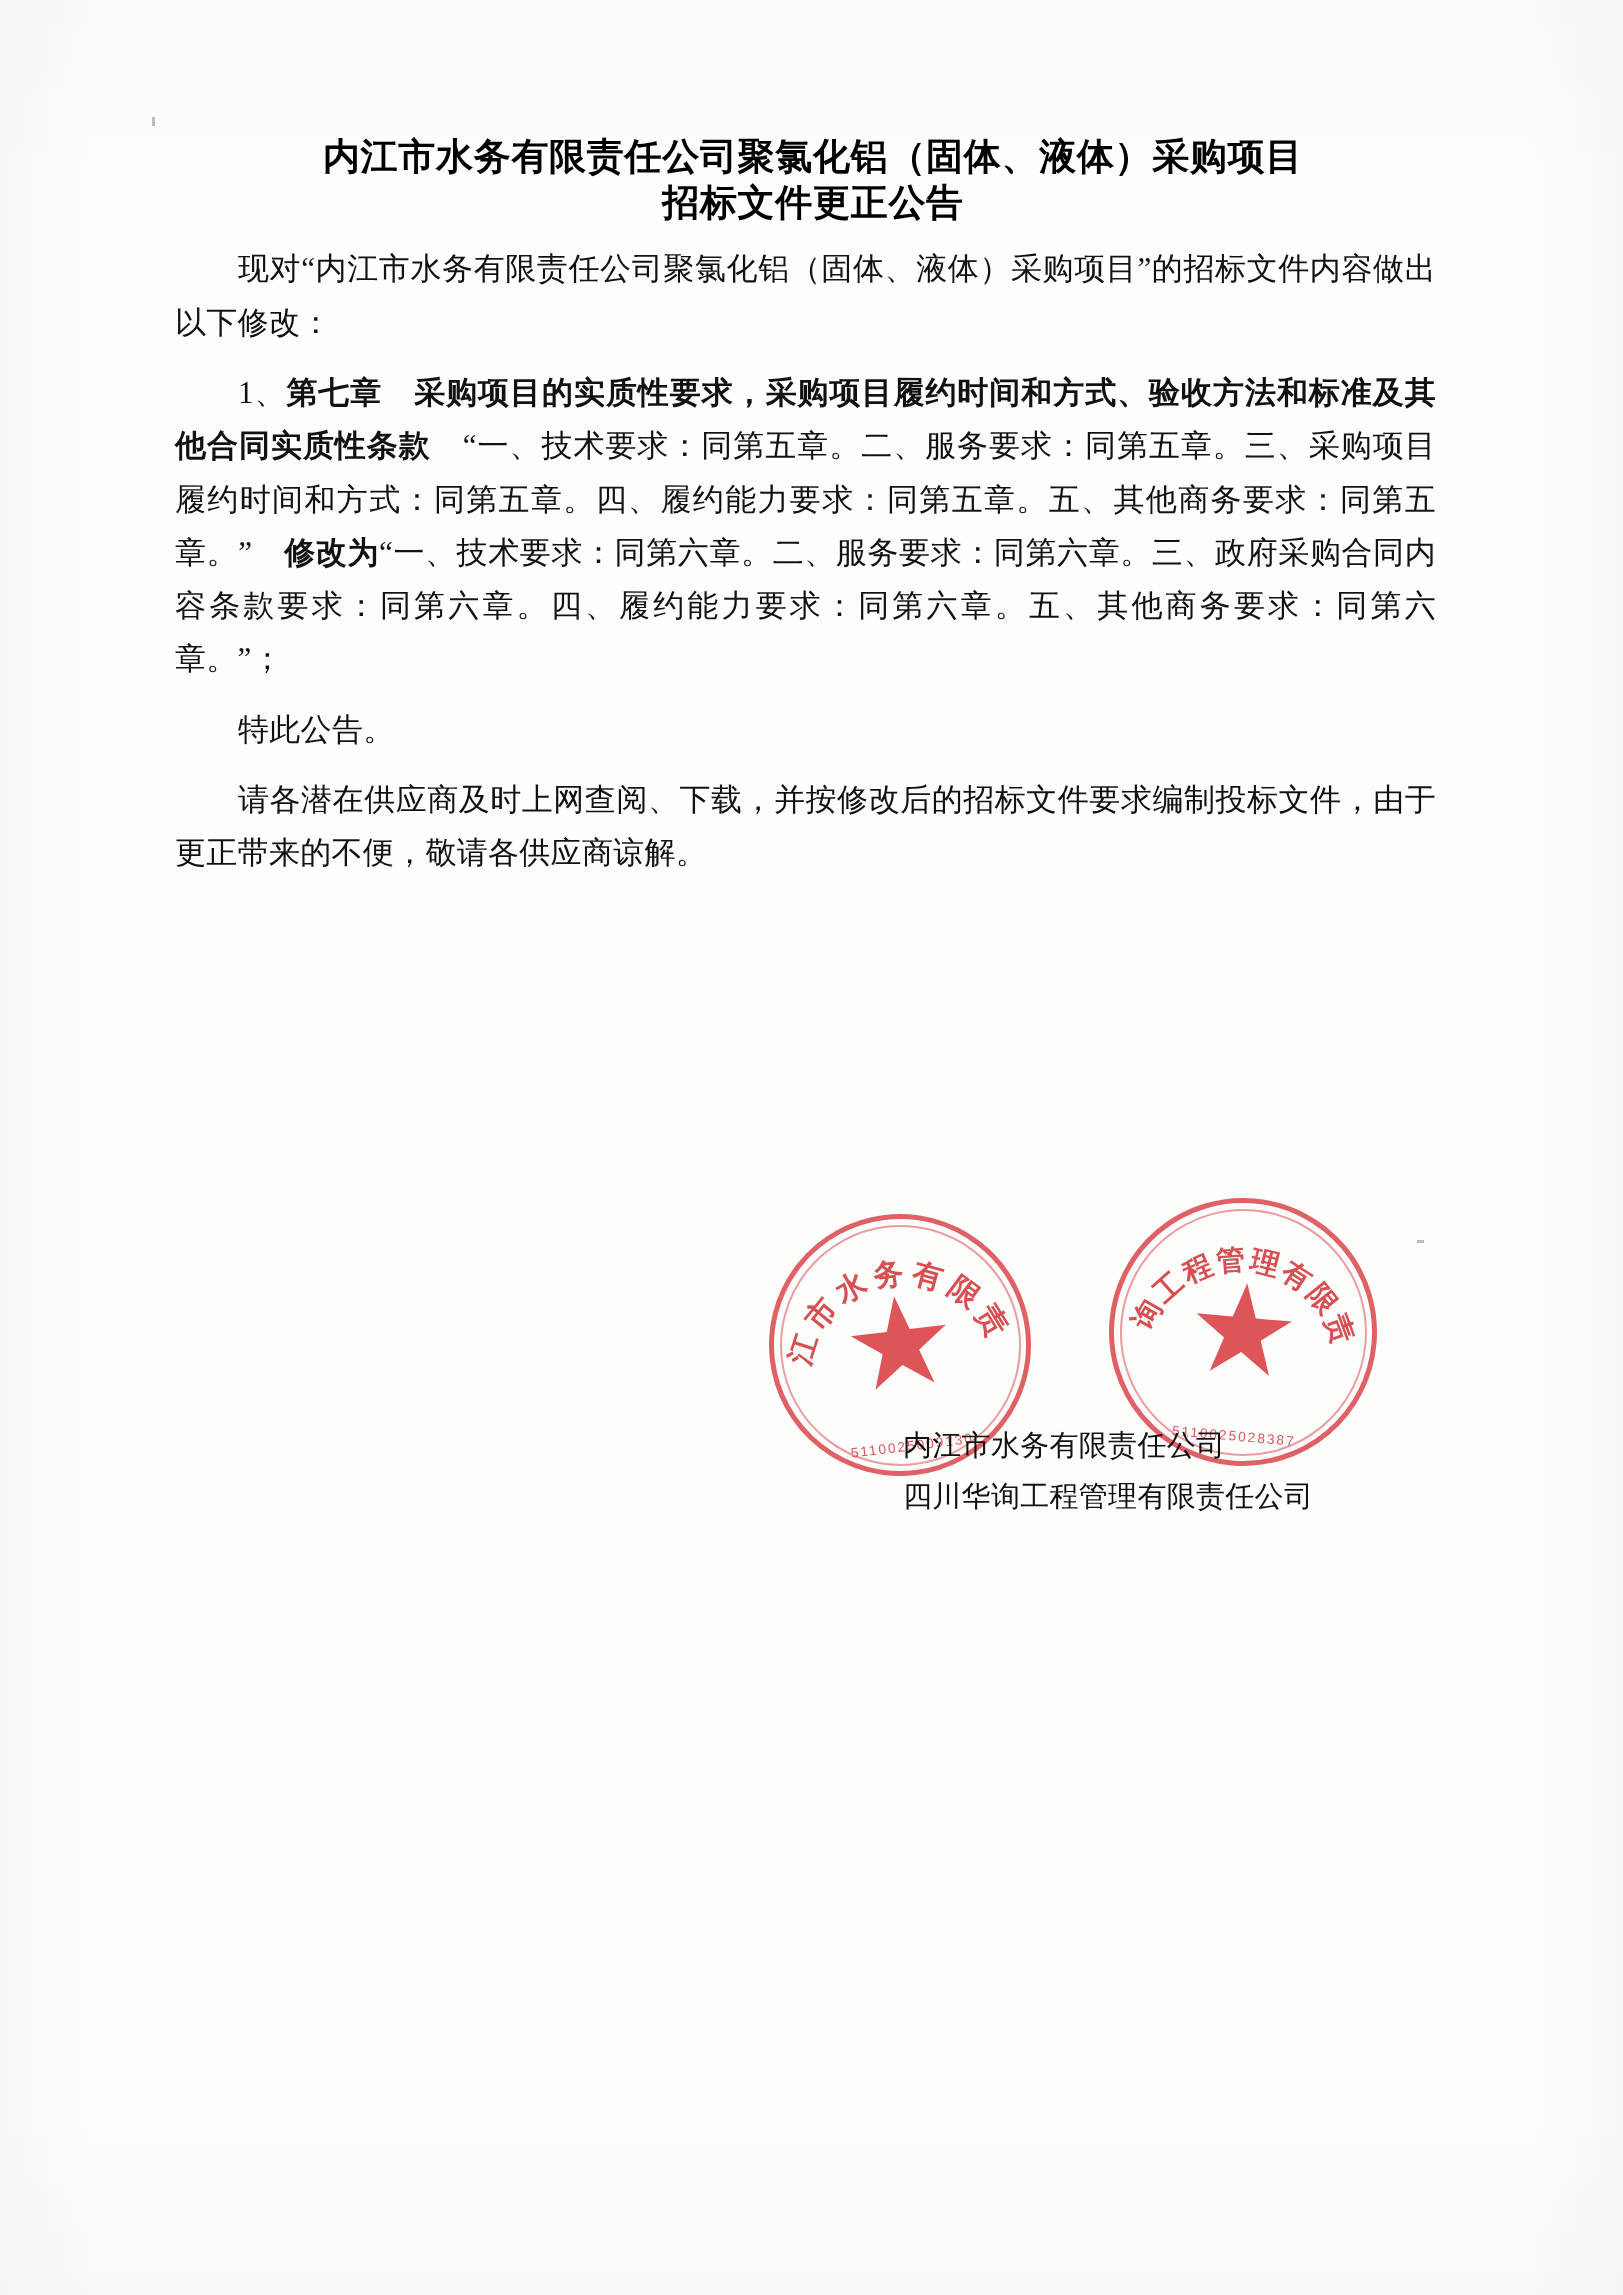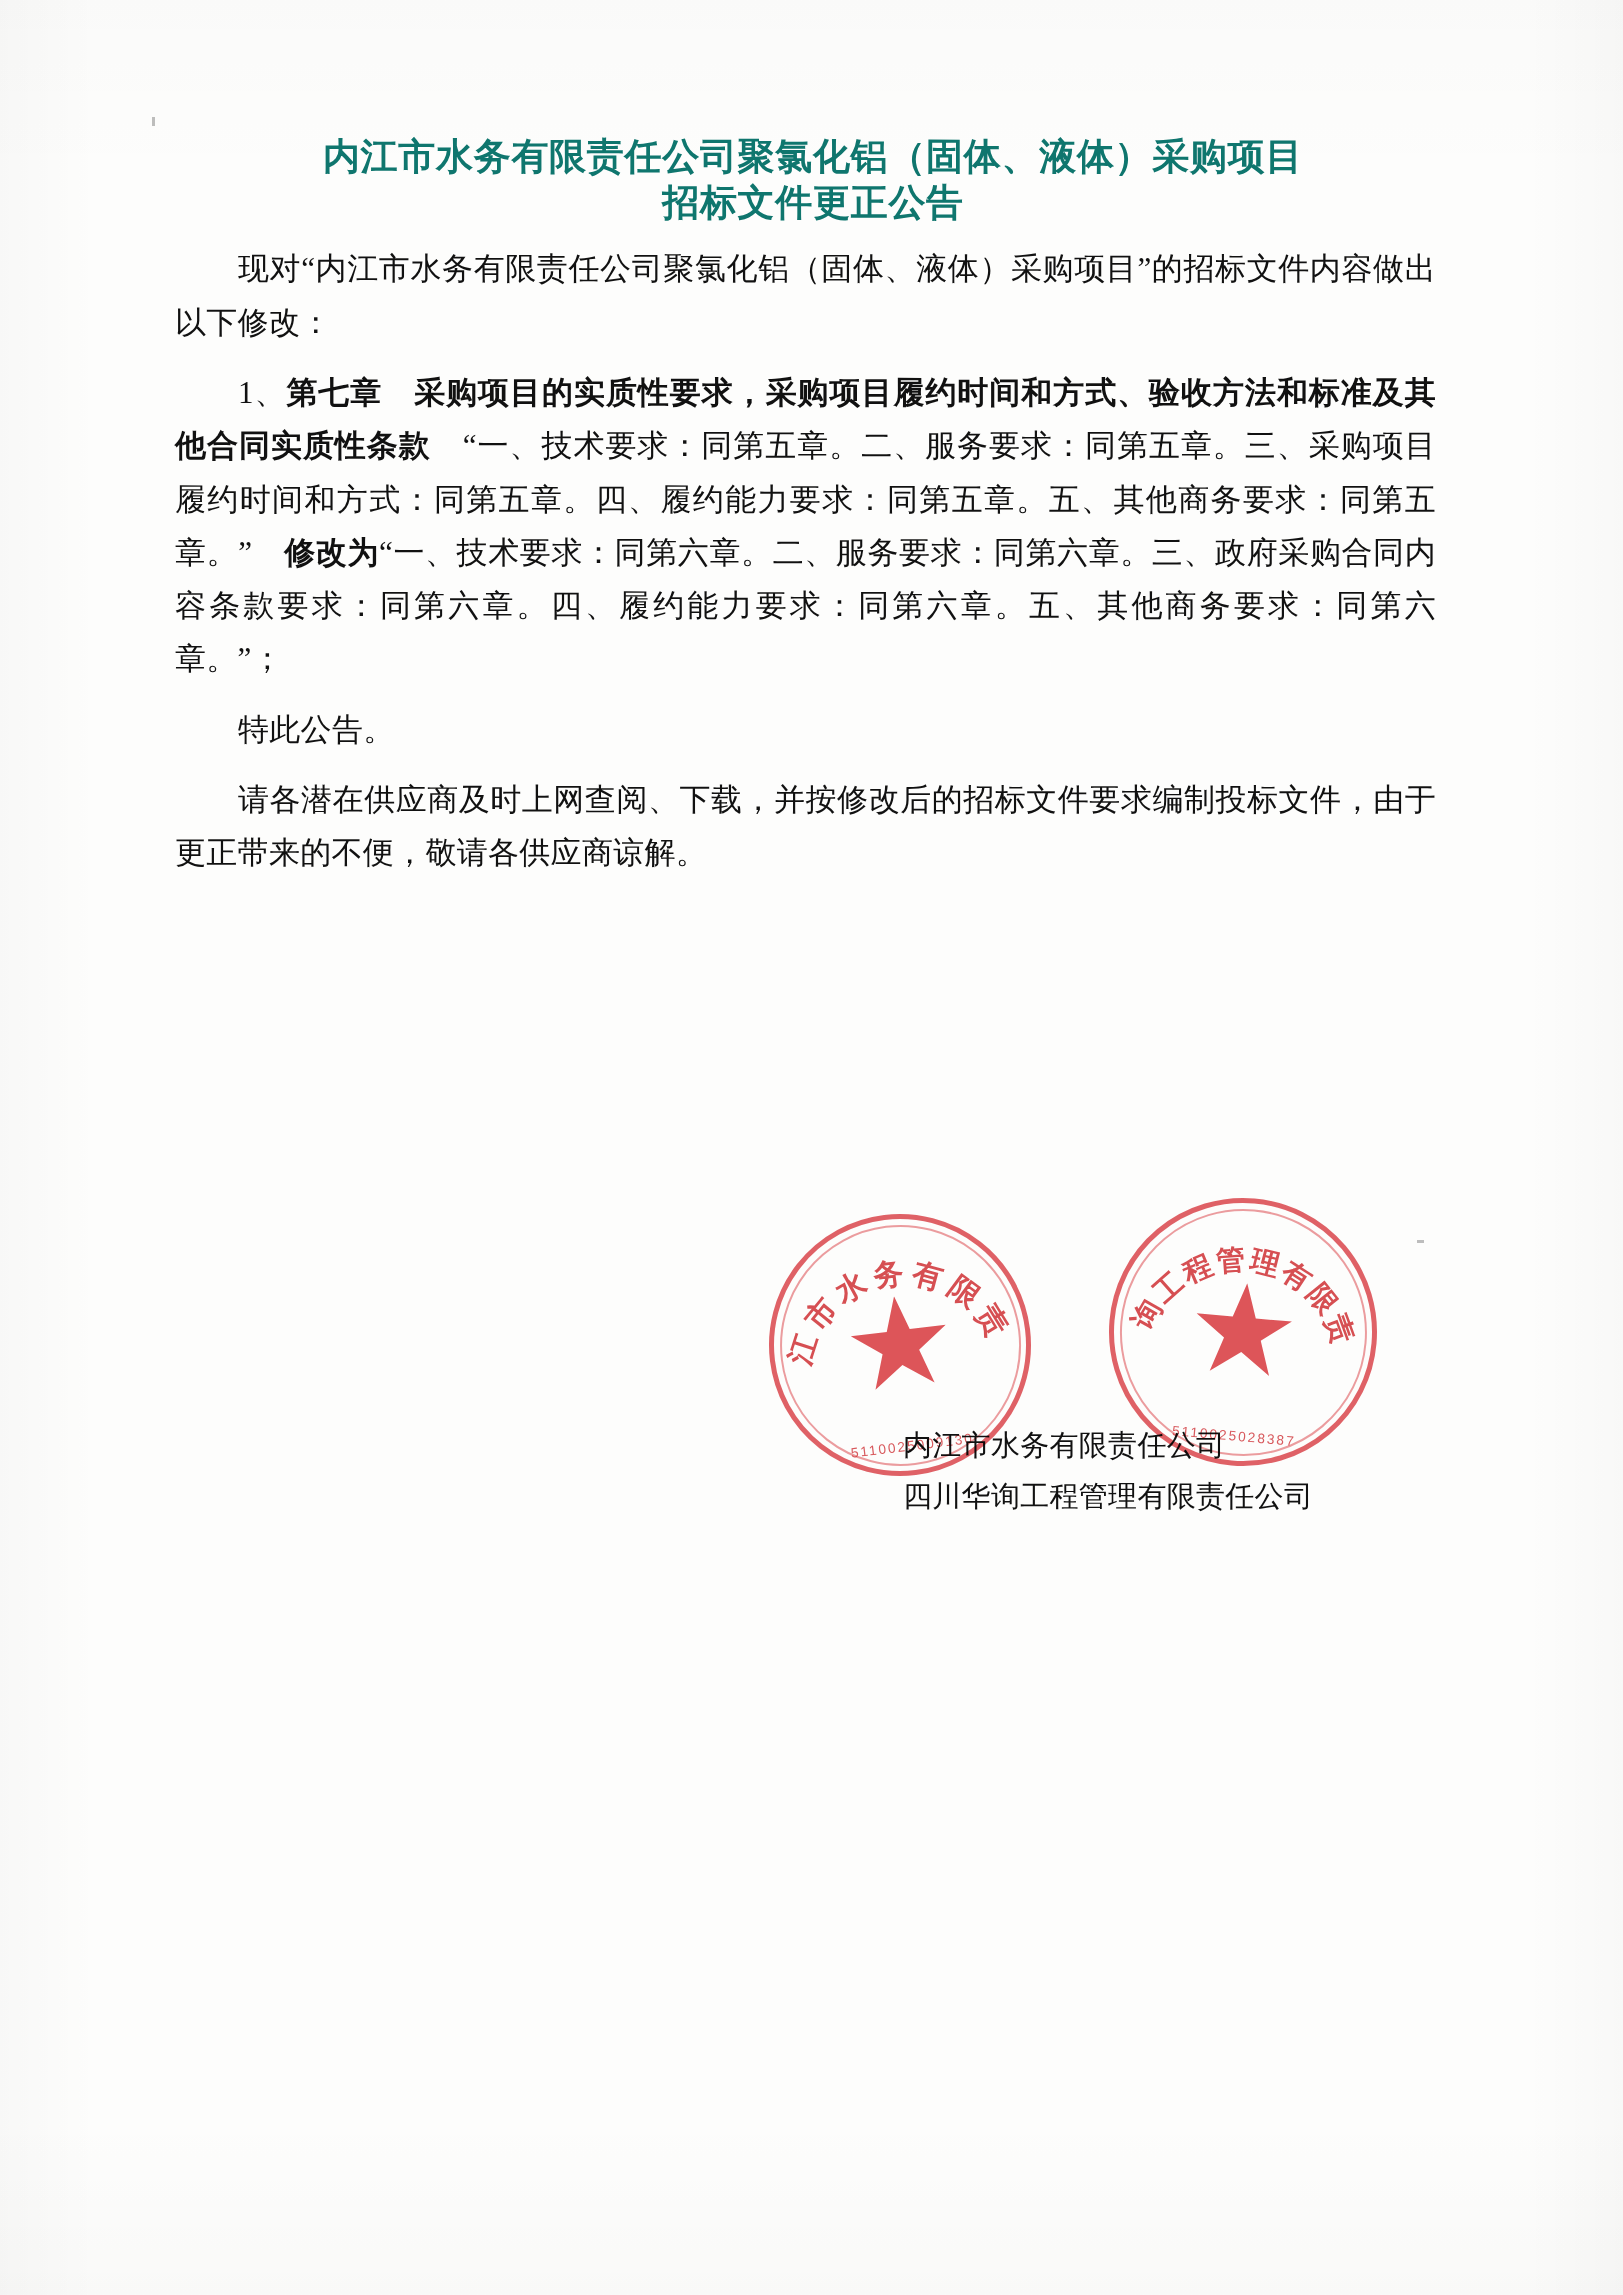--- a/index.html
+++ b/index.html
@@ -32,21 +32,21 @@
     left: 175px;
     top: 134px;
     width: 1276px;
   }
   .doc-title {
     text-align: center;
     font-weight: bold;
     font-size: 37px;
     line-height: 1.22;
     letter-spacing: 0.7px;
-    color: #0f766e;
+    color: #000000;
   }
   .doc-title .line2 {
     display: block;
     margin-top: 1px;
   }
   .salutation {
     margin-top: 37px;
     font-size: 31px;
     line-height: 1.6;
     letter-spacing: 0.3px;

